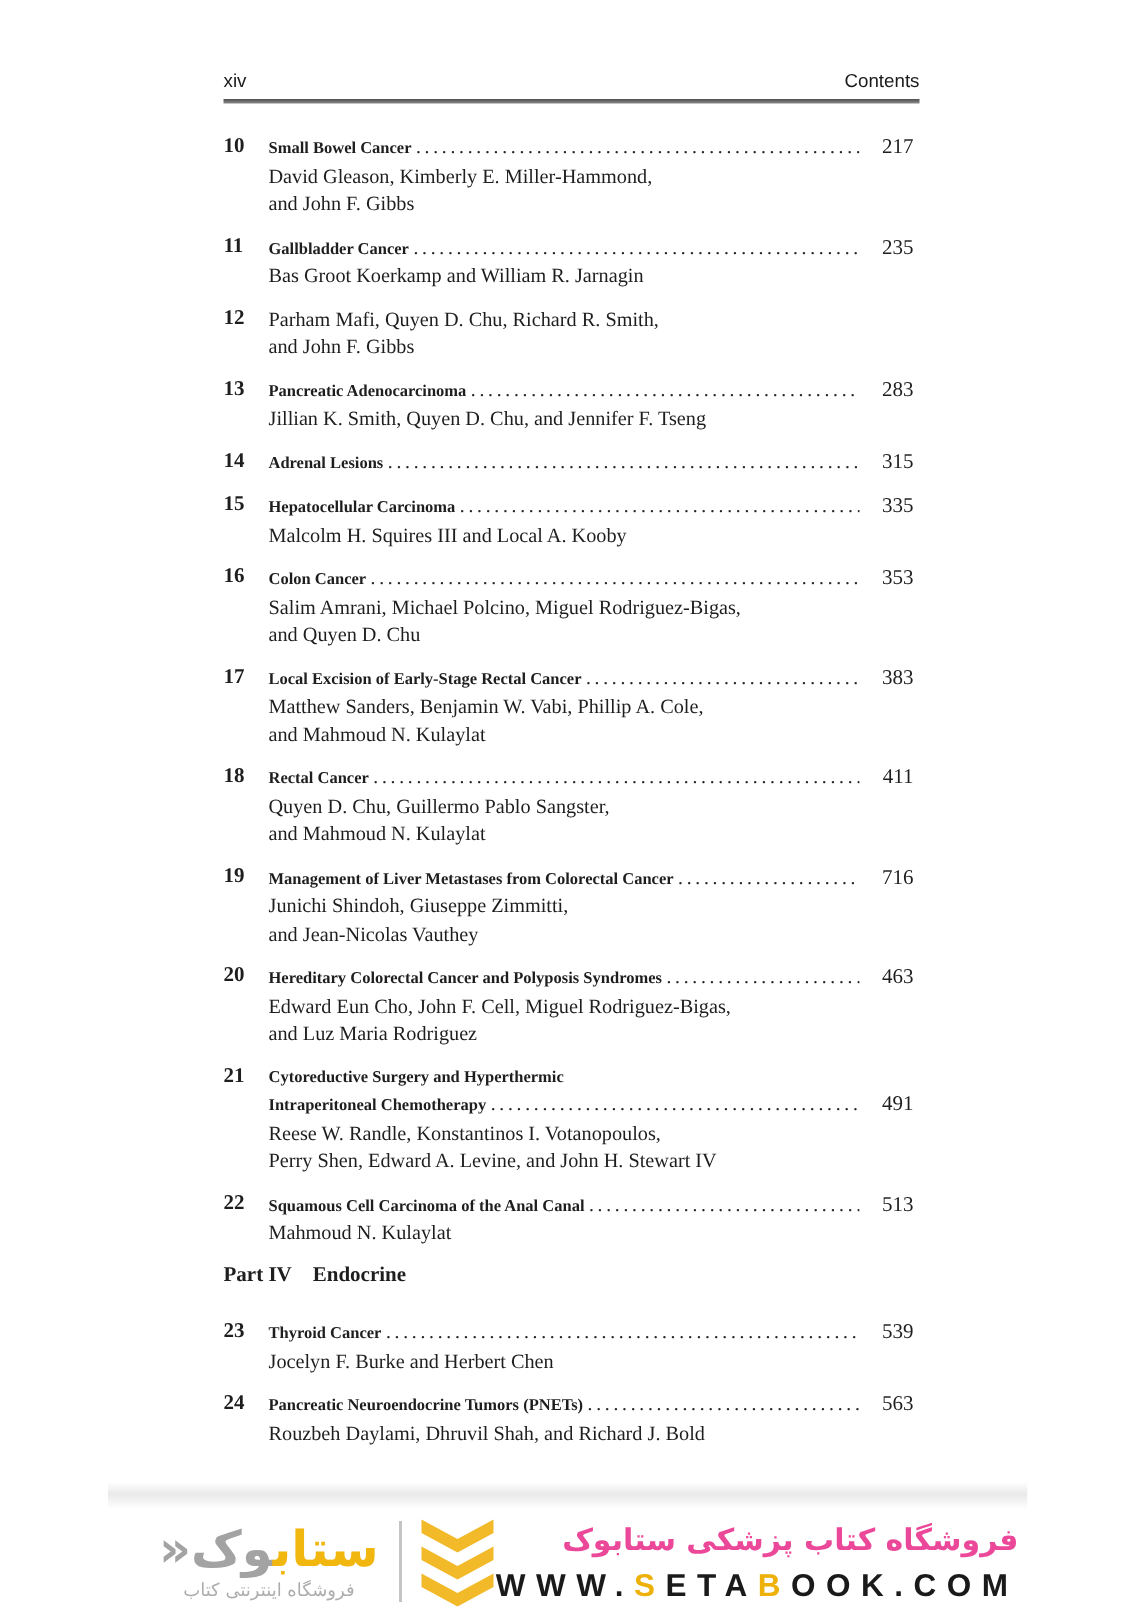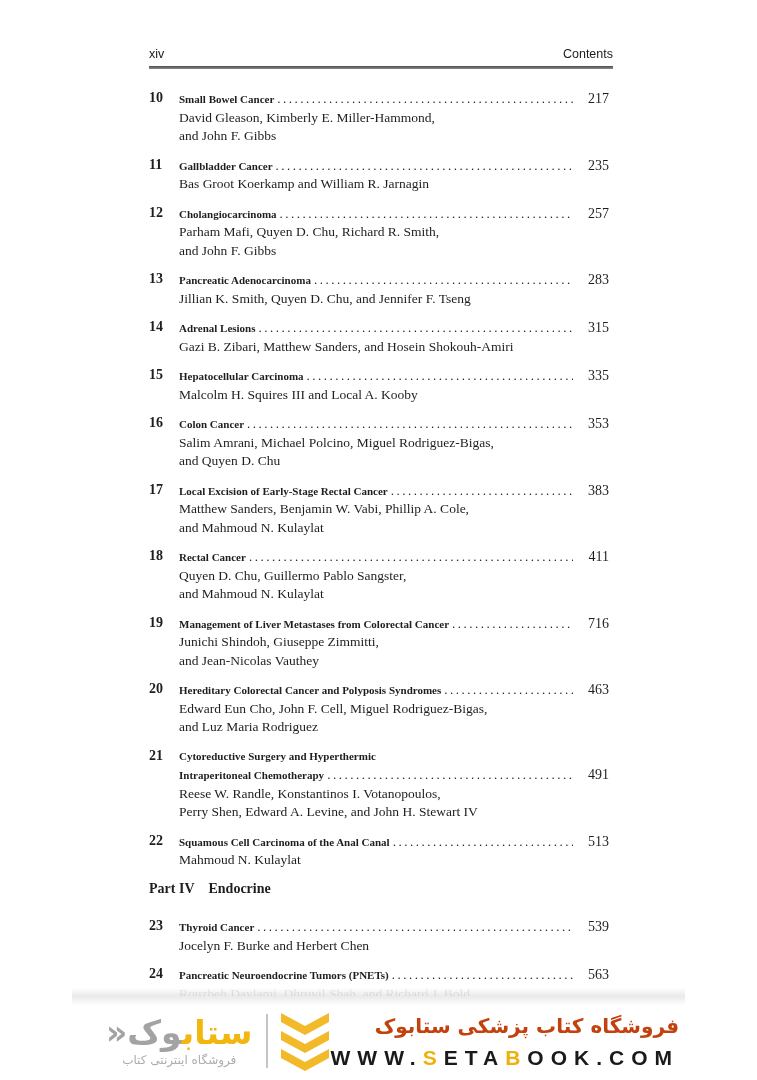--- a/index.html
+++ b/index.html
@@ -44,21 +44,21 @@
   .brand { display:flex; align-items:center; }
   .brand-text { text-align:center; }
   .wordmark { font-family:"DejaVu Sans", sans-serif; font-size:33px; font-weight:bold; line-height:1.1; direction:rtl; }
   .wm-gold { color:#F2B70E; }
   .wm-gray { color:#A3A3A3; }
   .brand-sub { font-family:"DejaVu Sans", sans-serif; font-size:12px; color:#ADADAD; margin-top:2px; direction:rtl; }
   .brand-divider { width:2px; height:54px; background:#C4C4C4; margin:0 11px 0 13px; }
   .chevrons { display:block; }
 
   .site { text-align:right; }
-  .site-fa { font-family:"DejaVu Sans", sans-serif; font-size:20px; font-weight:bold; color:#c2410c; direction:rtl; line-height:1.3; }
+  .site-fa { font-family:"DejaVu Sans", sans-serif; font-size:20px; font-weight:bold; color:#ec4899; direction:rtl; line-height:1.3; }
   .site-url { font-family:"Liberation Sans", sans-serif; font-size:21px; font-weight:bold;
               letter-spacing:7px; color:#1a1a1a; margin-top:7px; white-space:nowrap; }
   .site-url .gold { color:#EDB10A; }
 </style>
 </head>
 <body>
 
 <div class="page">
   <div class="content">
 
@@ -89,25 +89,20 @@
           <span class="leader"></span>
           <span class="pnum">235</span>
         </div>
         <div class="authors">Bas Groot Koerkamp and William R. Jarnagin</div>
       </div>
     </div>
 
     <div class="entry">
       <div class="num">12</div>
       <div class="ebody">
-        <div class="tline">
-          <span class="etitle">Cholangiocarcinoma</span>
-          <span class="leader"></span>
-          <span class="pnum">257</span>
-        </div>
         <div class="authors">Parham Mafi, Quyen D. Chu, Richard R. Smith,</div>
         <div class="authors">and John F. Gibbs</div>
       </div>
     </div>
 
     <div class="entry">
       <div class="num">13</div>
       <div class="ebody">
         <div class="tline">
           <span class="etitle">Pancreatic Adenocarcinoma</span>
@@ -119,21 +114,20 @@
     </div>
 
     <div class="entry">
       <div class="num">14</div>
       <div class="ebody">
         <div class="tline">
           <span class="etitle">Adrenal Lesions</span>
           <span class="leader"></span>
           <span class="pnum">315</span>
         </div>
-        <div class="authors">Gazi B. Zibari, Matthew Sanders, and Hosein Shokouh-Amiri</div>
       </div>
     </div>
 
     <div class="entry">
       <div class="num">15</div>
       <div class="ebody">
         <div class="tline">
           <span class="etitle">Hepatocellular Carcinoma</span>
           <span class="leader"></span>
           <span class="pnum">335</span>

